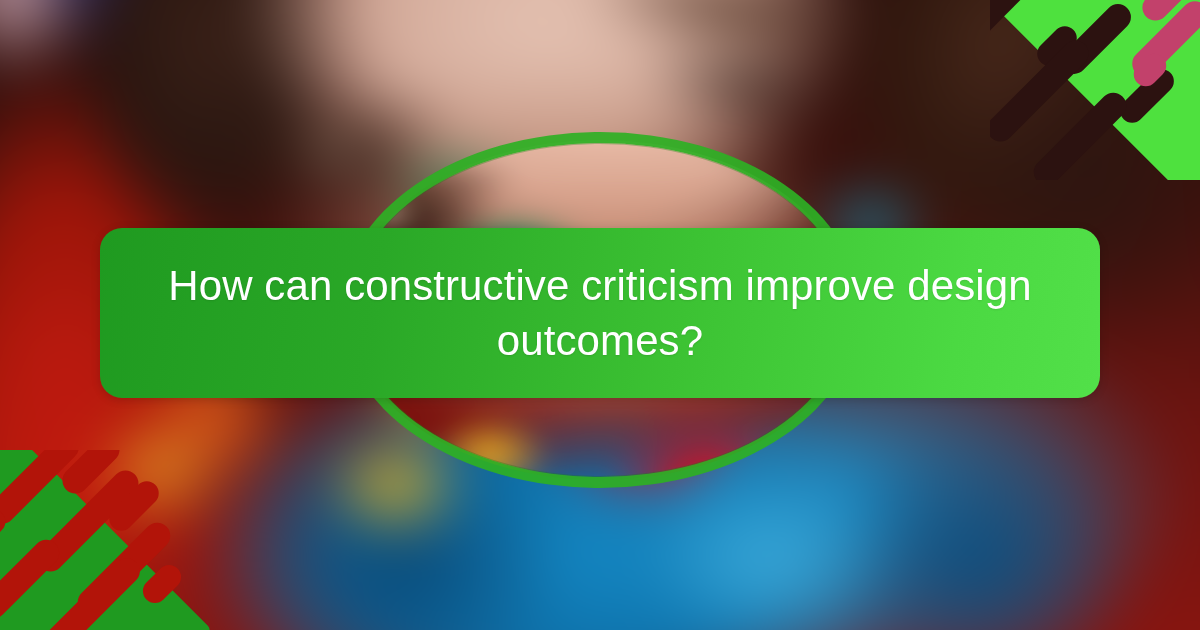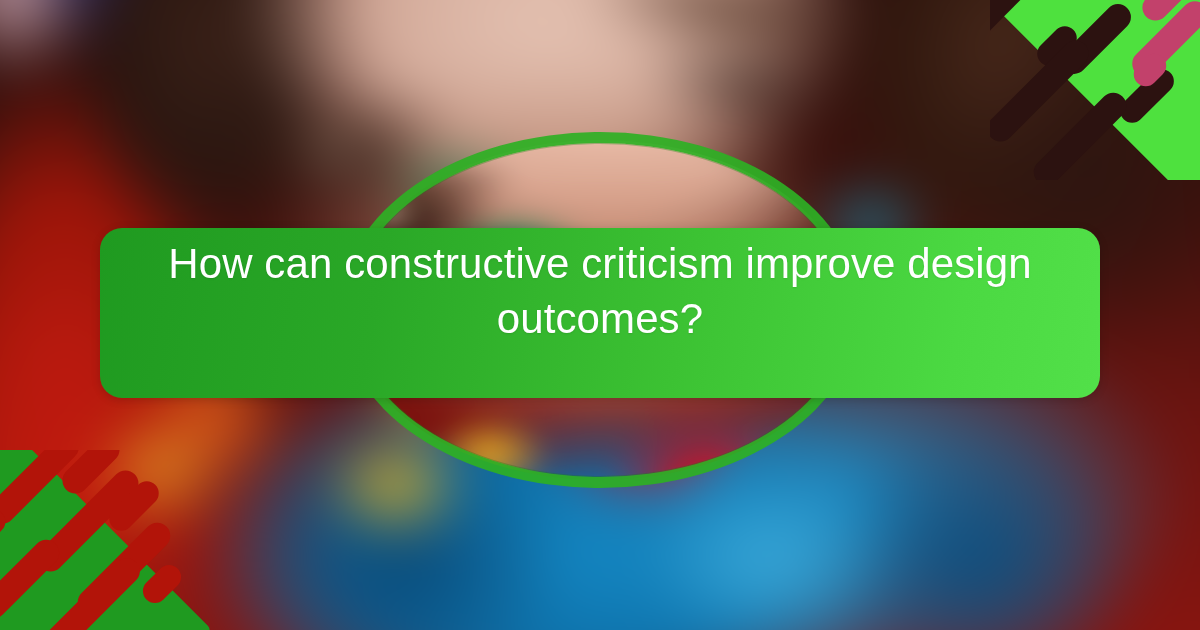--- a/index.html
+++ b/index.html
@@ -133,22 +133,23 @@
   }
 
   
   .banner {
     position:absolute;
     left:100px; top:228px;
     width:1000px; height:170px;
     border-radius:22px;
     background:linear-gradient(100deg,#1f9a20 0%, #2aa827 28%, #3cc233 58%, #4bd942 85%, #52e049 100%);
     display:flex;
+    align-items:center;
     justify-content:center;
-    padding:8px 56px;
+    padding:0 56px;
     box-shadow:0 2px 10px rgba(0,0,0,0.16);
   }
   .banner-title {
     color:#ffffff;
     font-size:42px;
     line-height:1.32;
     font-weight:400;
     text-align:center;
     letter-spacing:0.1px;
     text-shadow:0 1px 2px rgba(0,0,0,0.10);

